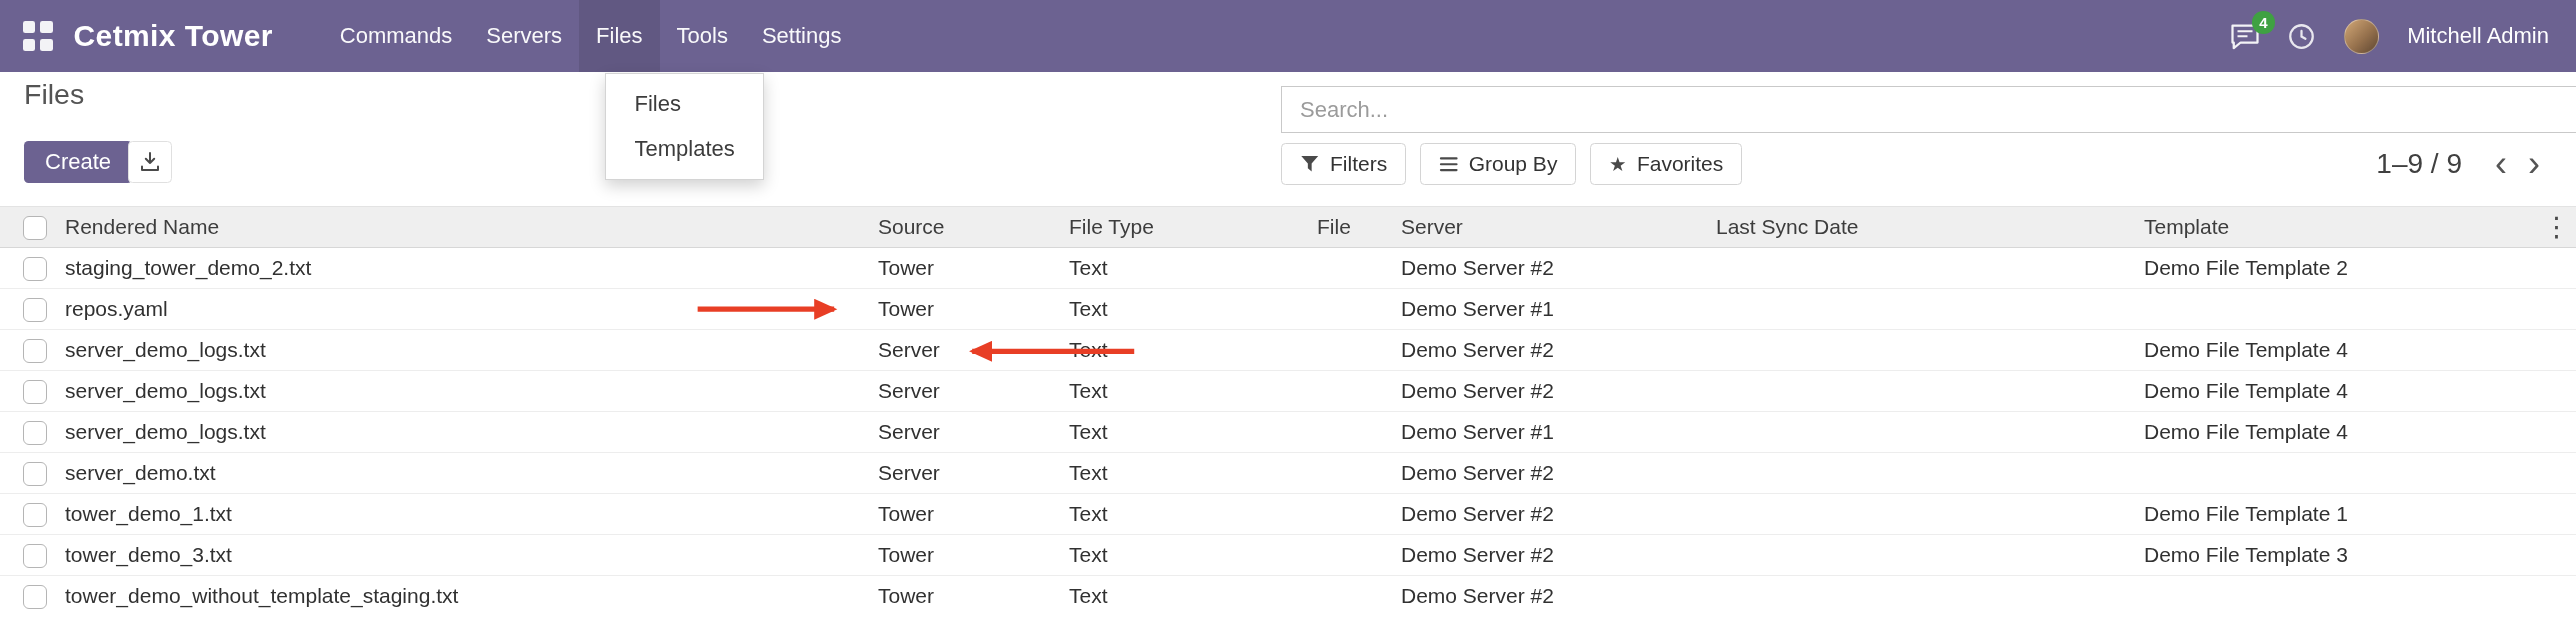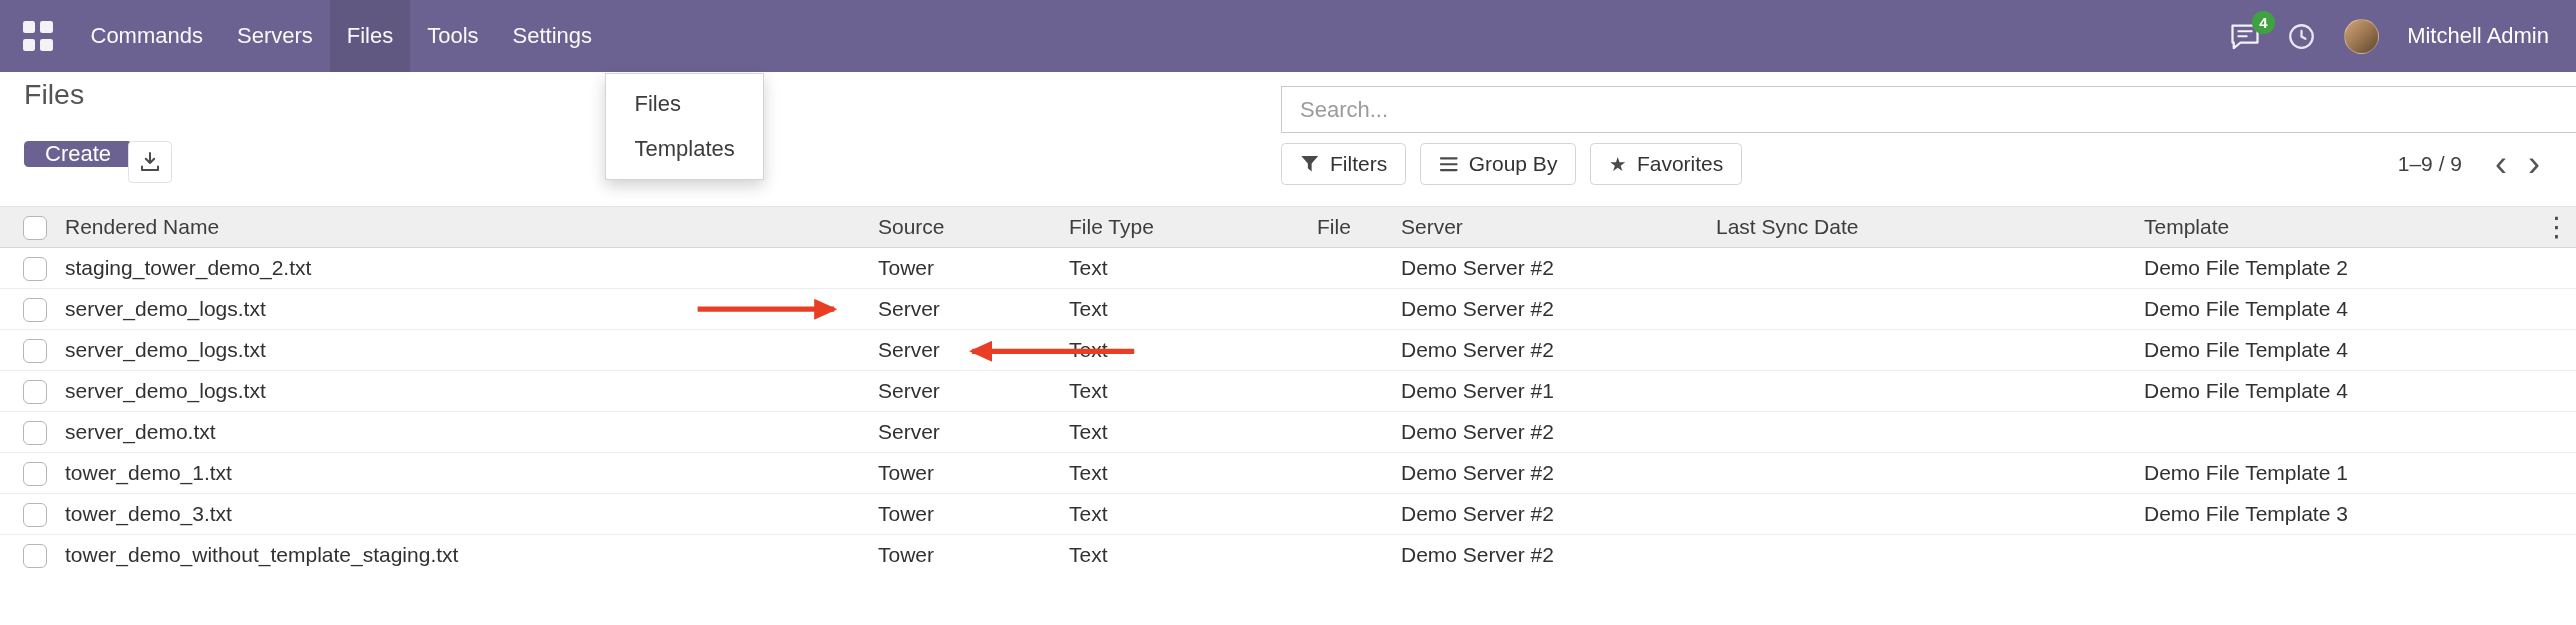--- a/index.html
+++ b/index.html
@@ -39,21 +39,21 @@
   .dropdown {
     position:absolute; left:605px; top:73px; width:159px; background:#fff;
     border:0.8px solid #d4d4d4; box-shadow:0 6px 15px rgba(0,0,0,.18);
     padding:6.8px 0; z-index:20;
   }
   .dropdown-item { padding:9.8px 28.5px; font-size:22px; color:#3c3c3c; cursor:pointer; white-space:nowrap; }
 
   
   .page-title { position:absolute; left:24px; top:78px; font-size:28.5px; color:#545454; }
   .btn-create {
-    position:absolute; left:24px; top:141px; height:26px; padding:0 21px;
+    position:absolute; left:24px; top:141px; height:42px; padding:0 21px;
     background:var(--primary-button,#6c6291); color:#fff; border:none; border-radius:4.5px;
     font-size:22px; cursor:pointer; font-family:inherit;
   }
   .btn-export {
     position:absolute; left:128px; top:141px; width:44px; height:42px;
     background:#fff; border:0.8px solid #e0e0e0; border-radius:4.5px;
     display:flex; align-items:center; justify-content:center; cursor:pointer;
   }
 
   .search-box {
@@ -67,21 +67,21 @@
 
   .cp-buttons { position:absolute; left:1281px; top:143px; display:flex; gap:13.5px; }
   .cp-btn {
     height:42px; padding:8px 18px; background:#fff; border:0.8px solid #d4d4d4; border-radius:4.5px;
     display:flex; align-items:center; gap:10.5px; font-size:21px; color:#333;
     cursor:pointer; font-family:inherit; white-space:nowrap;
   }
   .cp-btn .glyph { font-size:19.5px; color:#4a4a4a; }
 
   .pager { position:absolute; right:25.5px; top:143px; height:42px; display:flex; align-items:center; }
-  .pager-count { font-size:21px; color:#404040; margin-right:22.5px; white-space:nowrap; }
+  .pager-count { font-size:28px; color:#404040; margin-right:22.5px; white-space:nowrap; }
   .pager-btn { background:none; border:none; font-size:36px; color:#555; cursor:pointer;
     line-height:1; padding:0 10.5px; font-family:inherit; }
 
   
   .list-table { position:absolute; top:206px; left:0; width:2576px;
     border-collapse:collapse; table-layout:fixed; }
   .list-table th {
     height:41px; background:var(--header-bg,#efefef); font-size:21px; font-weight:400;
     color:#3d3d3d; text-align:left; padding:0 7.5px 0 3px;
     border-top:0.8px solid #e3e3e3; border-bottom:0.8px solid #d7d7d7;
@@ -110,20 +110,21 @@
 
 <div class="screen">
 
   <nav class="navbar">
     <button class="apps-btn">
       <span></span>
         <span></span>
         <span></span>
         <span></span>
     </button>
+    <div class="brand">Cetmix Tower</div>
     <div class="nav-menus">
       <span class="nav-item">Commands</span>
       <span class="nav-item">Servers</span>
       <span class="nav-item active">Files</span>
       <span class="nav-item">Tools</span>
       <span class="nav-item">Settings</span>
     </div>
     <div class="nav-right">
       <div class="icon-btn">
         <svg width="30" height="28.5" viewBox="0 0 24 22" fill="none">
@@ -224,20 +225,31 @@
           <td>Tower</td>
           <td>Text</td>
           <td></td>
           <td>Demo Server #2</td>
           <td></td>
           <td>Demo File Template 2</td>
           <td></td>
         </tr>
         <tr>
           <td class="cb-cell"><span class="checkbox"></span></td>
+          <td>repos.yaml</td>
+          <td>Tower</td>
+          <td>Text</td>
+          <td></td>
+          <td>Demo Server #1</td>
+          <td></td>
+          <td></td>
+          <td></td>
+        </tr>
+        <tr>
+          <td class="cb-cell"><span class="checkbox"></span></td>
           <td>server_demo_logs.txt</td>
           <td>Server</td>
           <td>Text</td>
           <td></td>
           <td>Demo Server #2</td>
           <td></td>
           <td>Demo File Template 4</td>
           <td></td>
         </tr>
         <tr>

